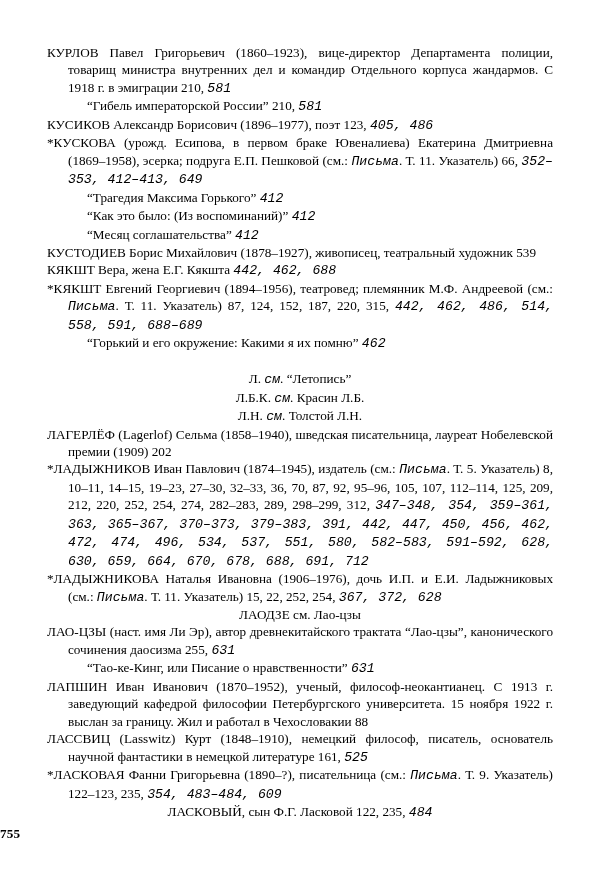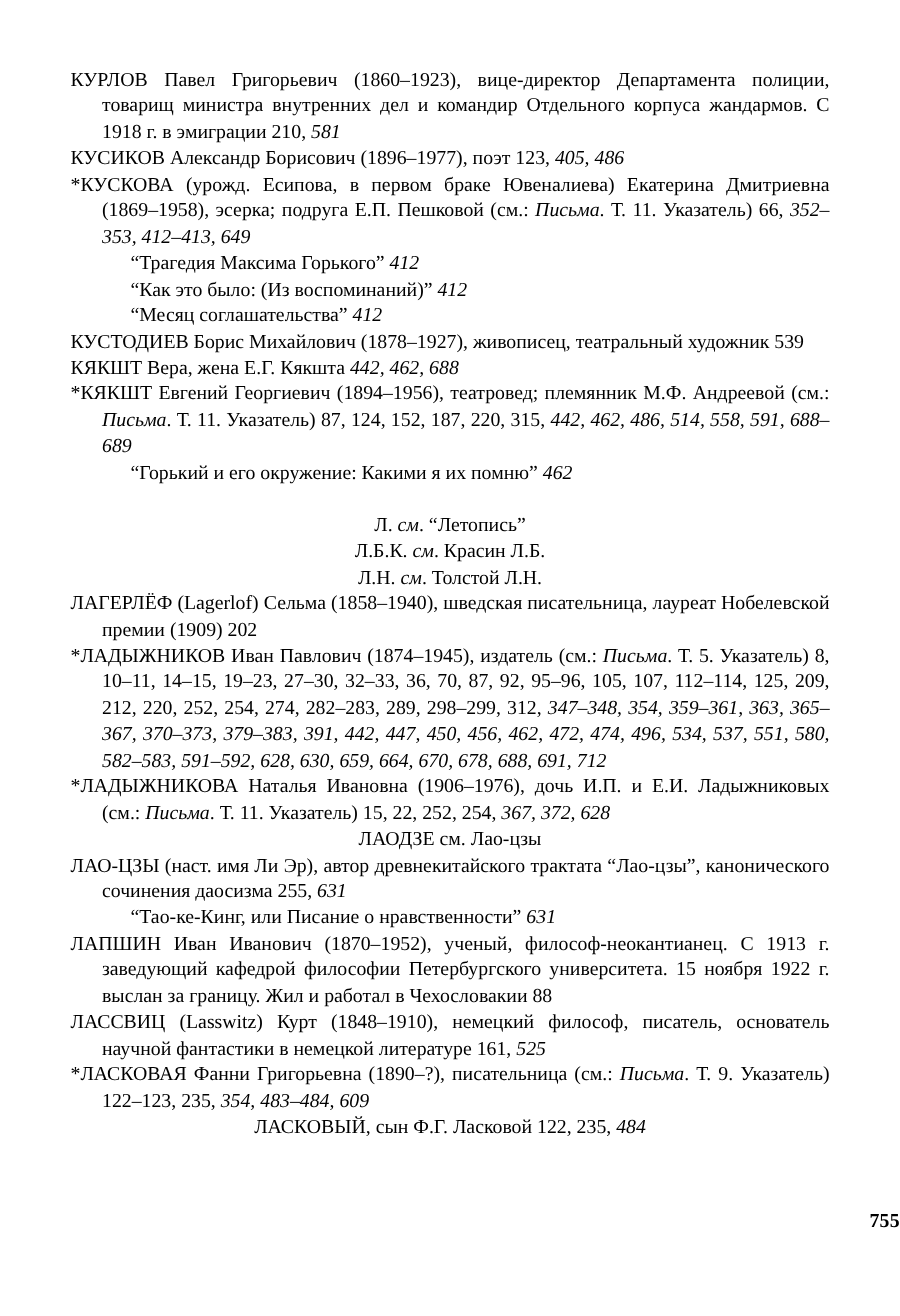--- a/index.html
+++ b/index.html
@@ -47,39 +47,41 @@
   }
   
   .entry.short {
     text-align: center;
   }
   .gap {
     height: 17.45px;
   }
   .it {
     font-style: italic;
+    font-family: Liberation Mono, monospace;
   }
   #page-number {
     position: absolute;
     left: 0;
-    top: 806px;
+    top: 826px;
     width: 600px;
-    text-align: right;
+    text-align: left;
     font-size: 13.2px;
     font-weight: bold;
     letter-spacing: 0.2px;
   }
 </style>
 </head>
 <body>
 
 <div id="page">
 
   <div id="index-body">
       <p class="entry lvl-main"><span>КУРЛОВ Павел Григорьевич (1860–1923), вице-директор Департамента полиции, товарищ министра внутренних дел и командир Отдельного корпуса жандармов. С 1918 г. в эмиграции 210, </span><span class="it">581</span></p>
+      <p class="entry lvl-sub"><span>“Гибель императорской России” 210, </span><span class="it">581</span></p>
       <p class="entry lvl-main"><span>КУСИКОВ Александр Борисович (1896–1977), поэт 123, </span><span class="it">405, 486</span></p>
       <p class="entry lvl-main"><span>*КУСКОВА (урожд. Есипова, в первом браке Ювеналиева) Екатерина Дмитриевна (1869–1958), эсерка; подруга Е.П. Пешковой (см.: </span><span class="it">Письма</span><span>. Т. 11. Указатель) 66, </span><span class="it">352–353, 412–413, 649</span></p>
       <p class="entry lvl-sub"><span>“Трагедия Максима Горького” </span><span class="it">412</span></p>
       <p class="entry lvl-sub"><span>“Как это было: (Из воспоминаний)” </span><span class="it">412</span></p>
       <p class="entry lvl-sub"><span>“Месяц соглашательства” </span><span class="it">412</span></p>
       <p class="entry lvl-main"><span>КУСТОДИЕВ Борис Михайлович (1878–1927), живописец, театральный художник 539</span></p>
       <p class="entry lvl-main"><span>КЯКШТ Вера, жена Е.Г. Кякшта </span><span class="it">442, 462, 688</span></p>
       <p class="entry lvl-main"><span>*КЯКШТ Евгений Георгиевич (1894–1956), театровед; племянник М.Ф. Андреевой (см.: </span><span class="it">Письма</span><span>. Т. 11. Указатель) 87, 124, 152, 187, 220, 315, </span><span class="it">442, 462, 486, 514, 558, 591, 688–689</span></p>
       <p class="entry lvl-sub"><span>“Горький и его окружение: Какими я их помню” </span><span class="it">462</span></p>
       <div class="gap"></div>

